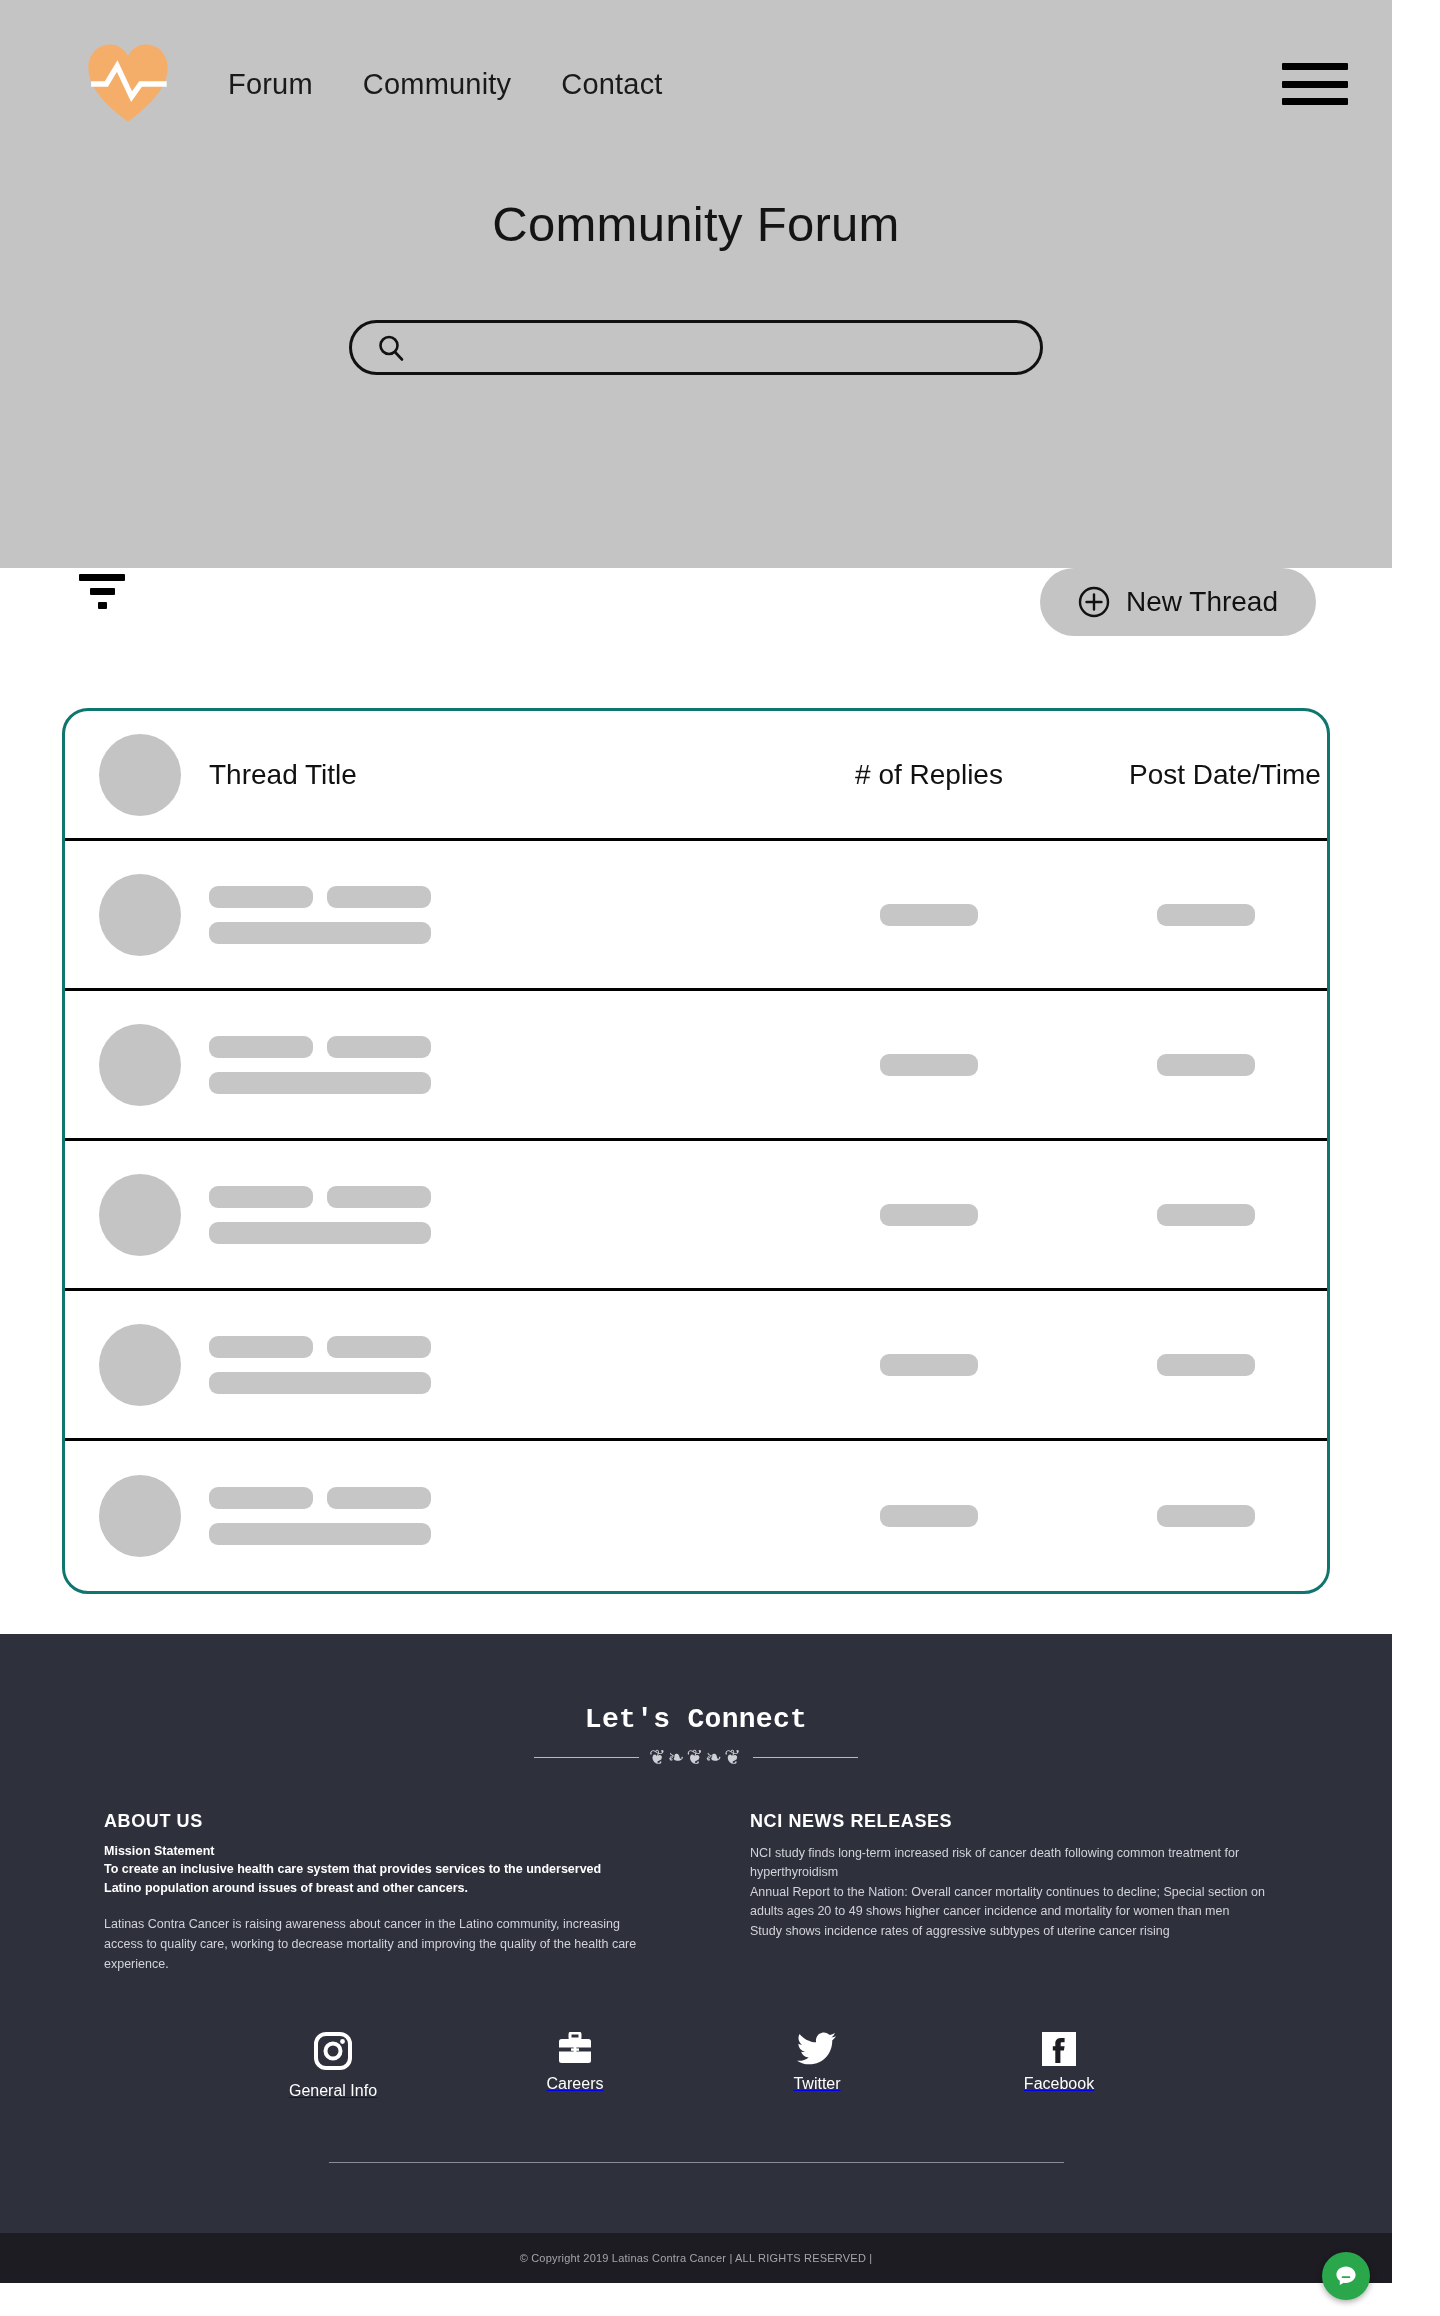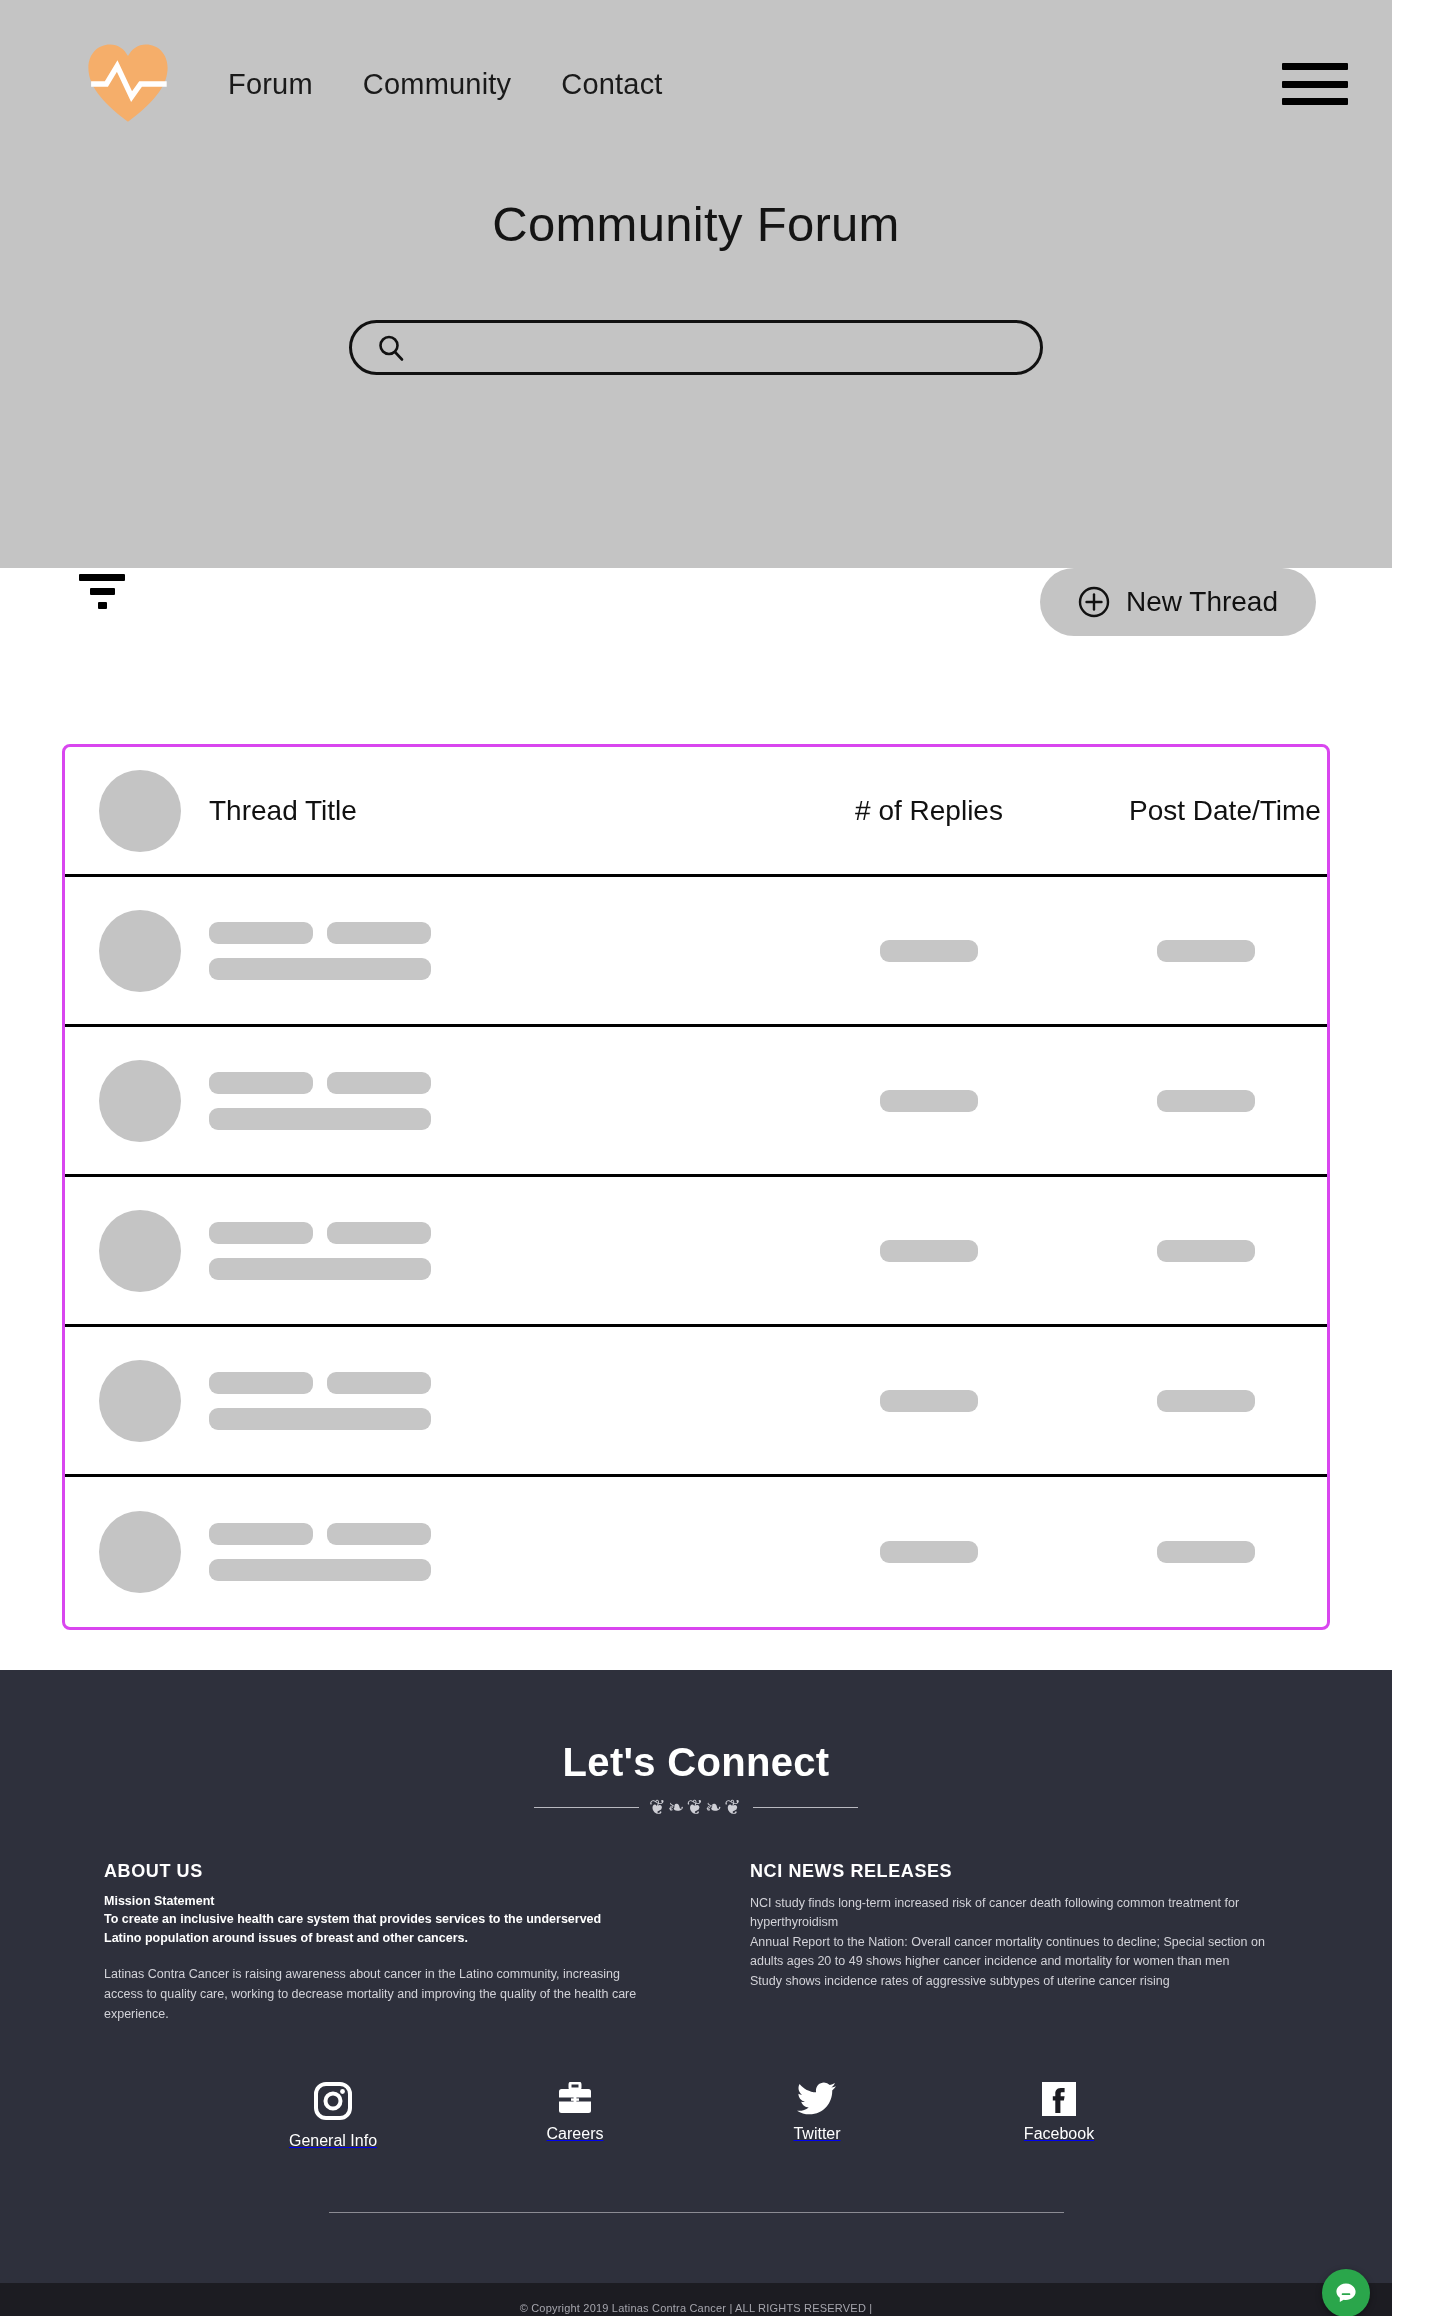--- a/index.html
+++ b/index.html
@@ -152,26 +152,25 @@
     gap: 16px;
     font-family: "Liberation Sans", sans-serif;
     font-size: 28px;
     color: #111;
     cursor: pointer;
   }
   .plus-icon { flex: 0 0 auto; display: block; }
 
   
   .thread-table {
-    border: 3px solid #d946ef;
-    border-radius: 8px;
+    border: 3px solid #0f766e;
+    border-radius: 26px;
     overflow: hidden;
     background: #fff;
     margin-bottom: 40px;
-    margin-top: 36px;
   }
 
   .t-row {
     display: flex;
     align-items: center;
     padding: 0 34px;
     border-bottom: 3px solid #000;
     min-height: 150px;
   }
   .t-row:last-child { border-bottom: none; }
@@ -221,23 +220,24 @@
 
   
   .footer {
     background: #2e303c;
     padding: 70px 0 0 0;
     color: #ffffff;
   }
 
   .footer-title {
     text-align: center;
-    font-size: 40px;
+    font-size: 28px;
     font-weight: 700;
     letter-spacing: .3px;
+    font-family: Liberation Mono, monospace;
   }
 
   .ornament {
     display: flex;
     align-items: center;
     justify-content: center;
     margin-top: 12px;
   }
   .ornament .rule { width: 105px; height: 1px; background: #b9b9c0; }
   .ornament .flourish {

